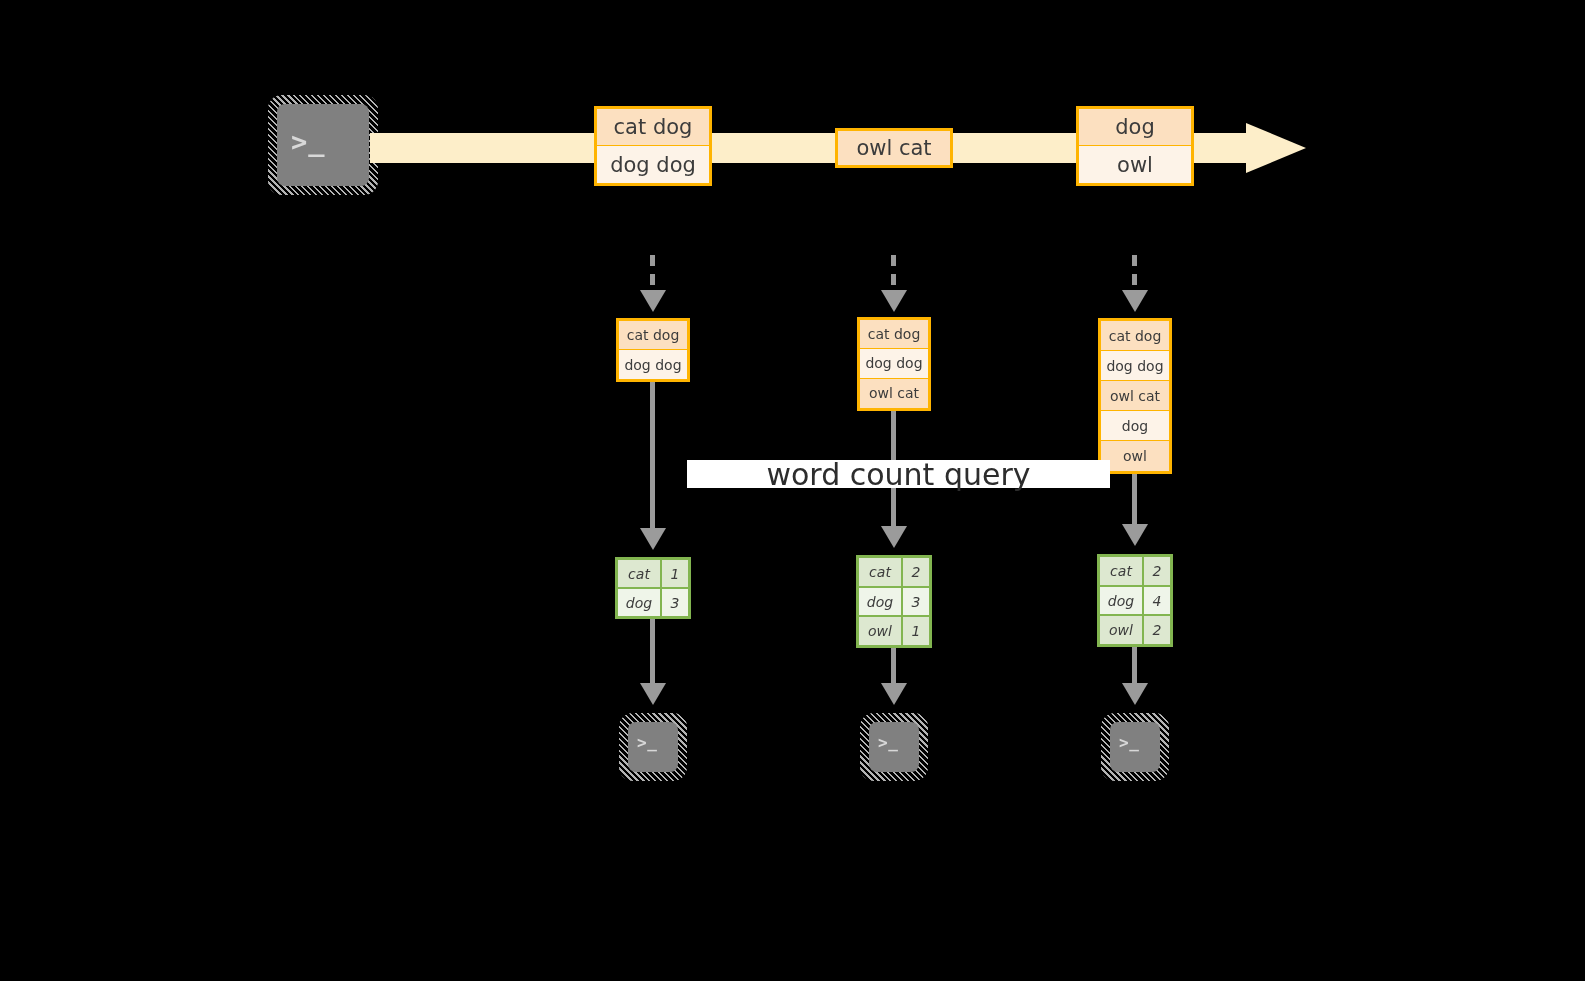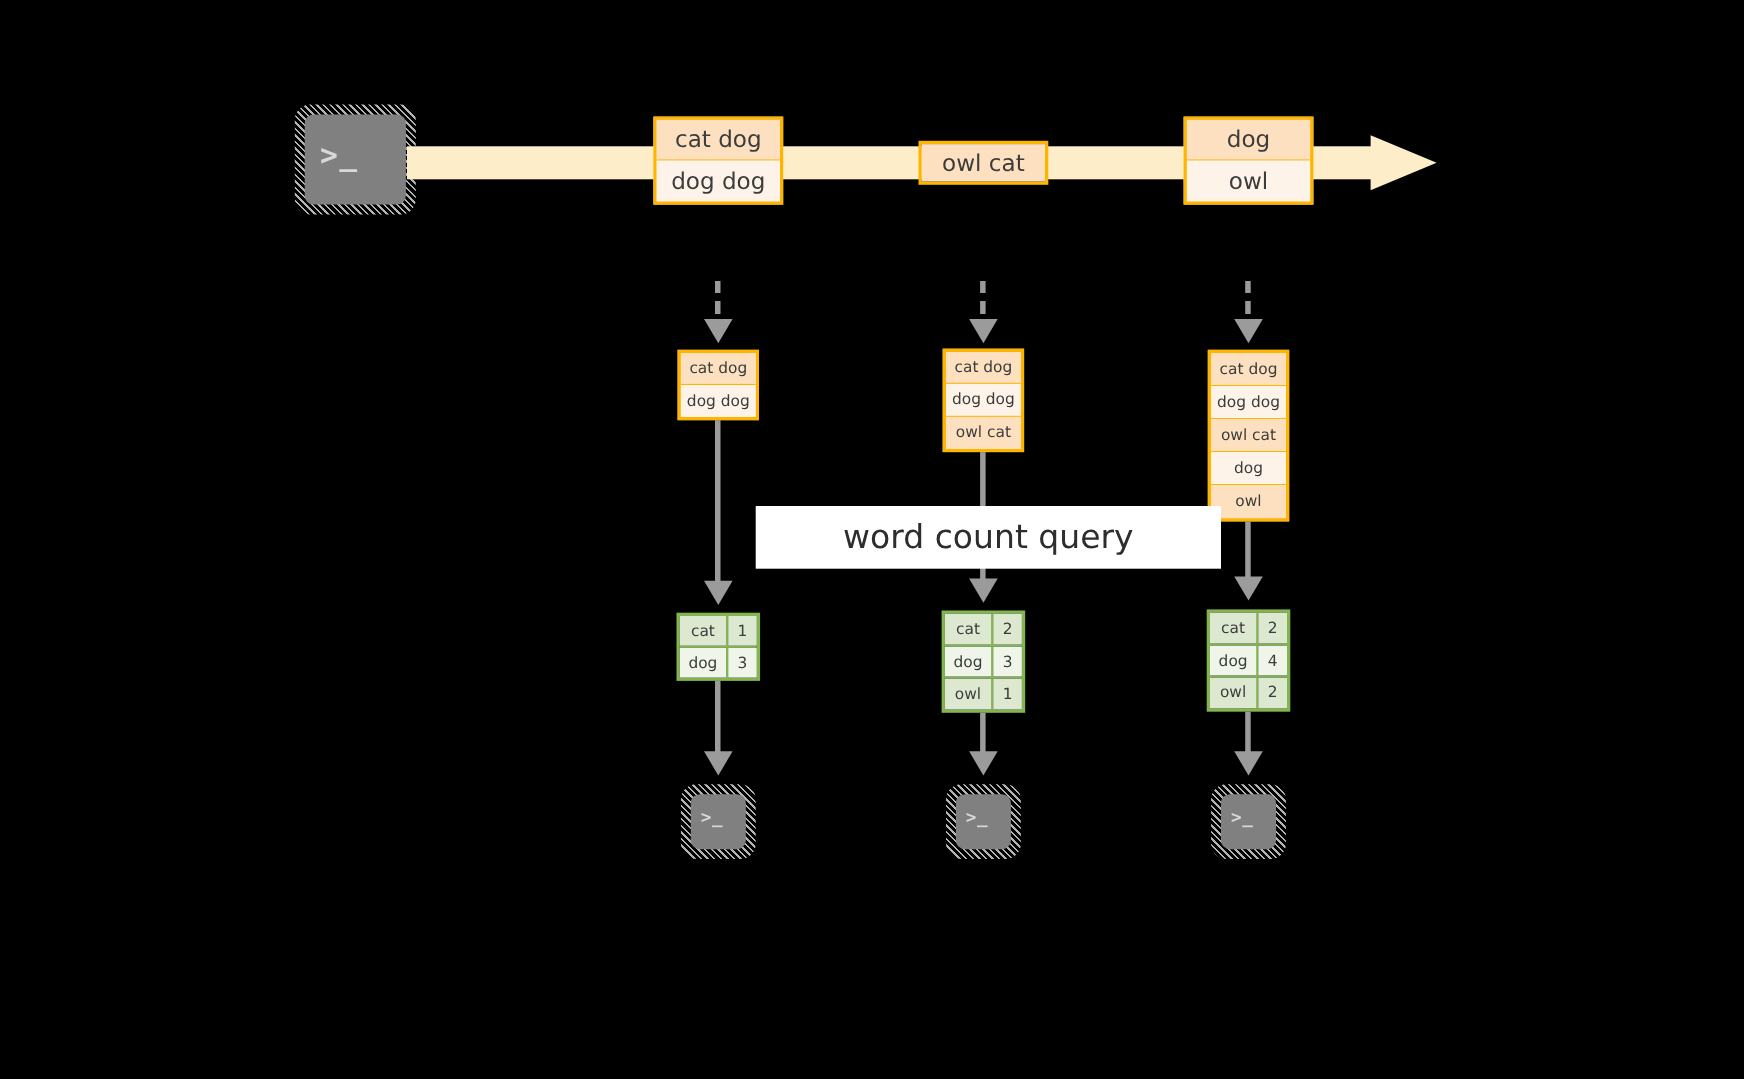--- a/index.html
+++ b/index.html
@@ -93,20 +93,21 @@
     border: 3px solid #82b550;
     box-sizing: border-box;
     display: flex;
     flex-direction: column;
   }
   .grow {
     display: flex;
     flex: 1 1 0;
     border-bottom: 2px solid #82b550;
     box-sizing: border-box;
+    font-style: italic;
   }
   .grow:last-child { border-bottom: none; }
   .gcell {
     display: flex;
     align-items: center;
     justify-content: center;
     box-sizing: border-box;
     color: #3c3c3c;
     white-space: nowrap;
   }
@@ -278,17 +279,17 @@
   <div class="vline" style="left:1132px; top:647px; height:38px;"></div>
   <div class="vhead" style="left:1122px; top:683px;"></div>
 
   <div class="terminal" style="left:1101px; top:713px; width:68px; height:68px;">
     <div class="hatch"></div>
     <div class="inner">
       <div class="prompt" style="left:9px; top:13px; font-size:16px;">&gt;_</div>
     </div>
   </div>
 
-  <div class="query-band" style="left:687px; top:460px; width:423px; height:57px; font-size:30px;">
+  <div class="query-band" style="left:687px; top:460px; width:423px; height:28px; font-size:30px;">
     <span>word count query</span>
   </div>
 
 </div>
 
 </body></html>

